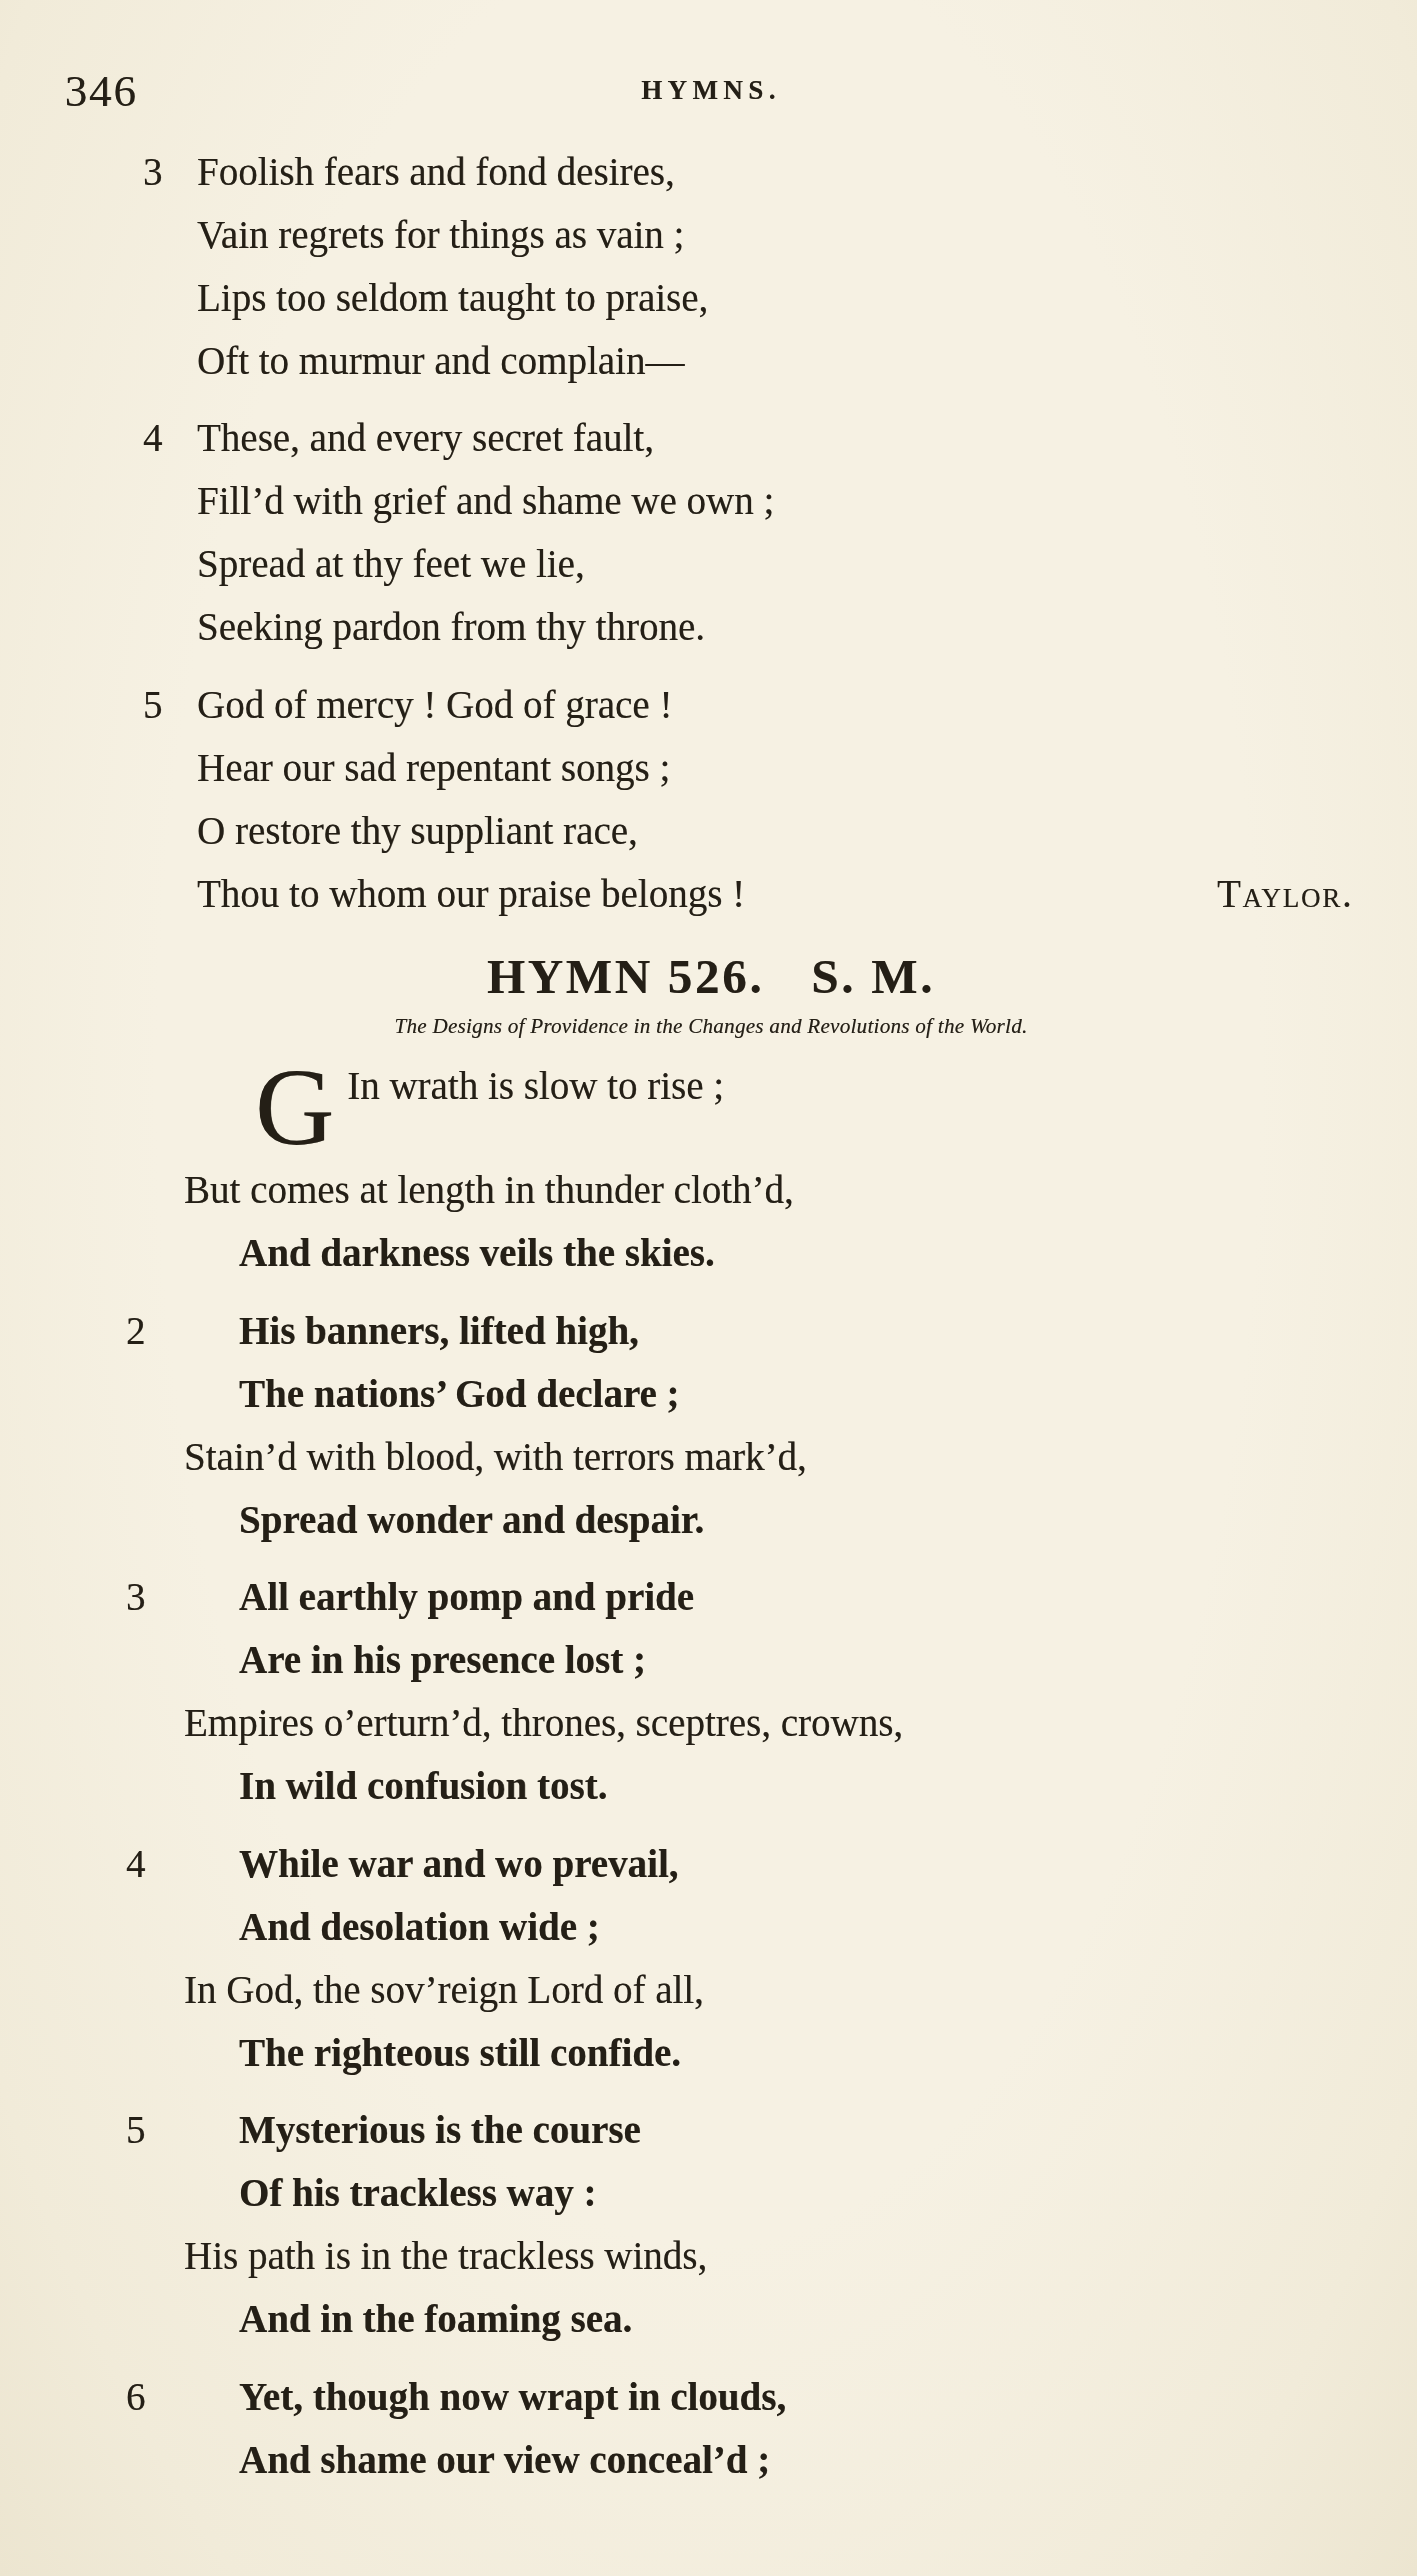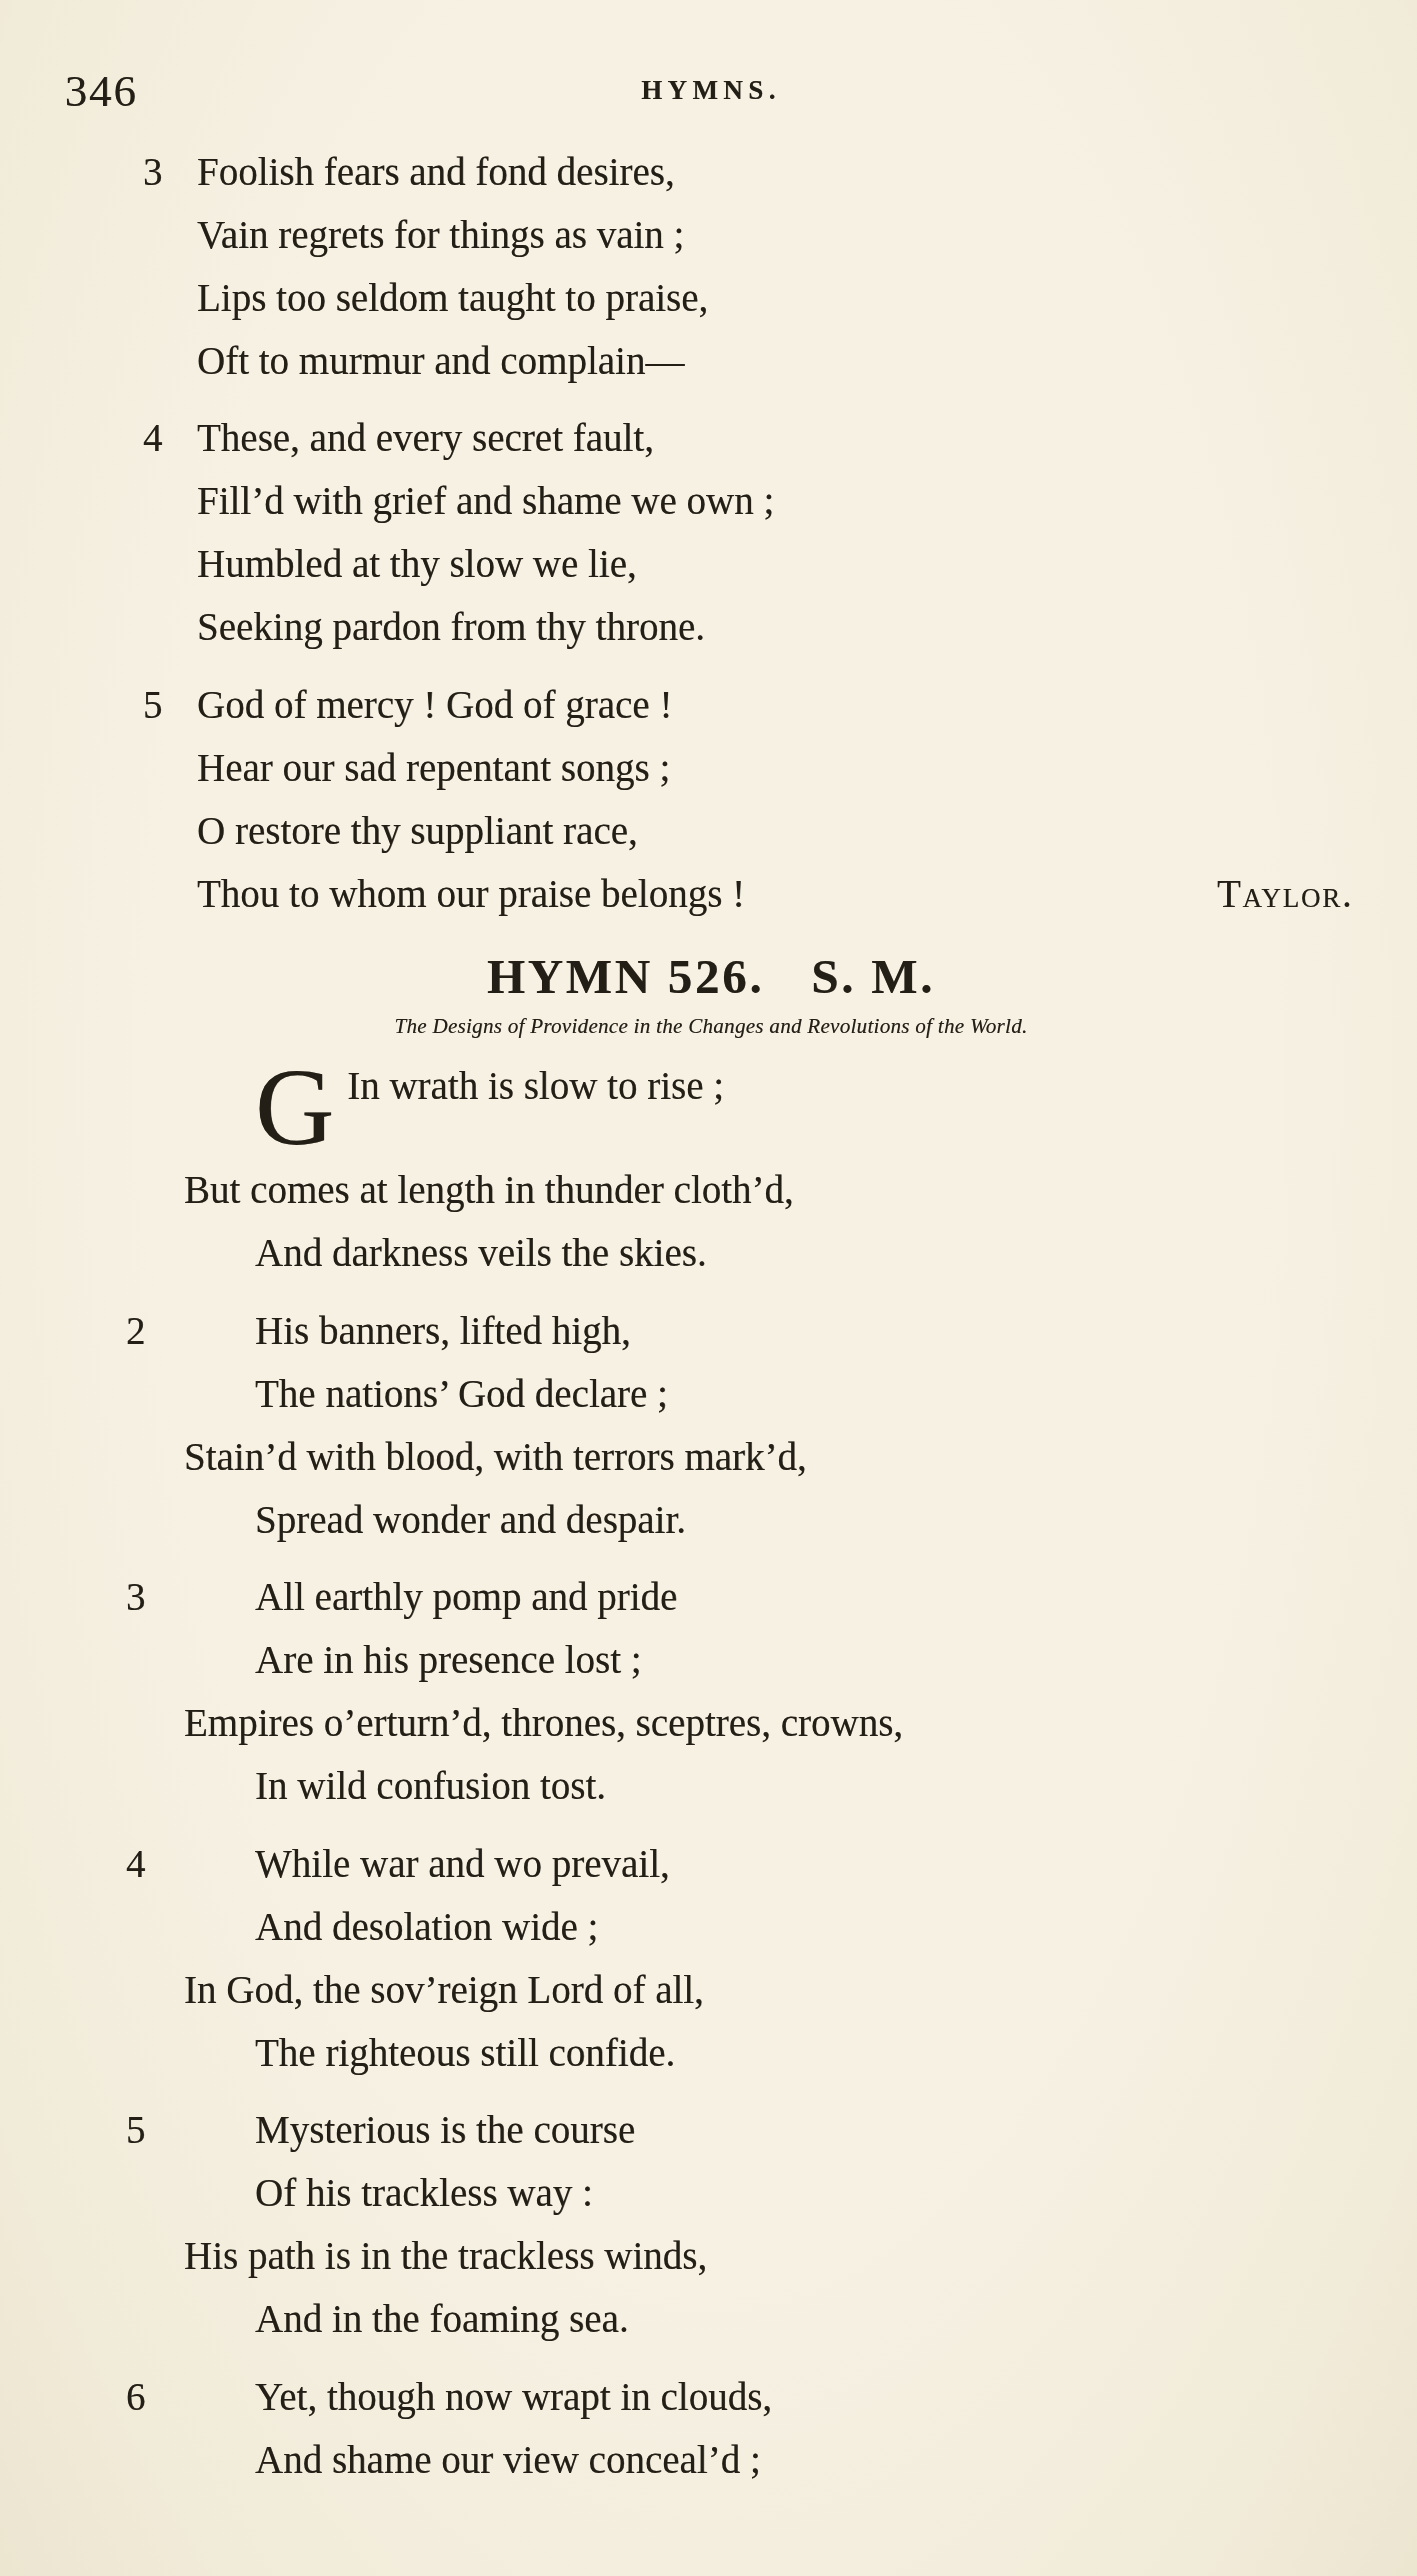--- a/index.html
+++ b/index.html
@@ -61,21 +61,21 @@
     letter-spacing: 0.3px;
     margin-bottom: 14.5px;
     white-space: nowrap;
     font-style: italic;
   }
 
   
   .hymn-b .vnum { flex: 0 0 58px; margin-left: 63px; }
   .hymn-b .vbody { flex: 1 1 auto; min-width: 0; }
   .hymn-b .line.out { margin-left: 0; }
-  .hymn-b .line.in  { margin-left: 71px; }
+  .hymn-b .line.in  { margin-left: 55px; font-weight: bold; }
   .firstlines { margin-left: 71px; }
   .firstlines::after { content: ""; display: block; clear: both; }
   .dropcap {
     float: left;
     font-size: 110px;
     line-height: 0.92;
     margin: 3.6px 12.7px 0 0;
   }
 </style>
 </head>
@@ -98,21 +98,21 @@
         <div class="line">Lips too seldom taught to praise,</div>
         <div class="line">Oft to murmur and complain—</div>
       </div>
     </div>
 
     <div class="verse">
       <span class="vnum">4</span>
       <div class="vbody">
         <div class="line">These, and every secret fault,</div>
         <div class="line">Fill’d with grief and shame we own ;</div>
-        <div class="line">Humbled at thy slow we lie,</div>
+        <div class="line">Spread at thy feet we lie,</div>
         <div class="line">Seeking pardon from thy throne.</div>
       </div>
     </div>
 
     <div class="verse">
       <span class="vnum">5</span>
       <div class="vbody">
         <div class="line">God of mercy ! God of grace !</div>
         <div class="line">Hear our sad repentant songs ;</div>
         <div class="line">O restore thy suppliant race,</div>

